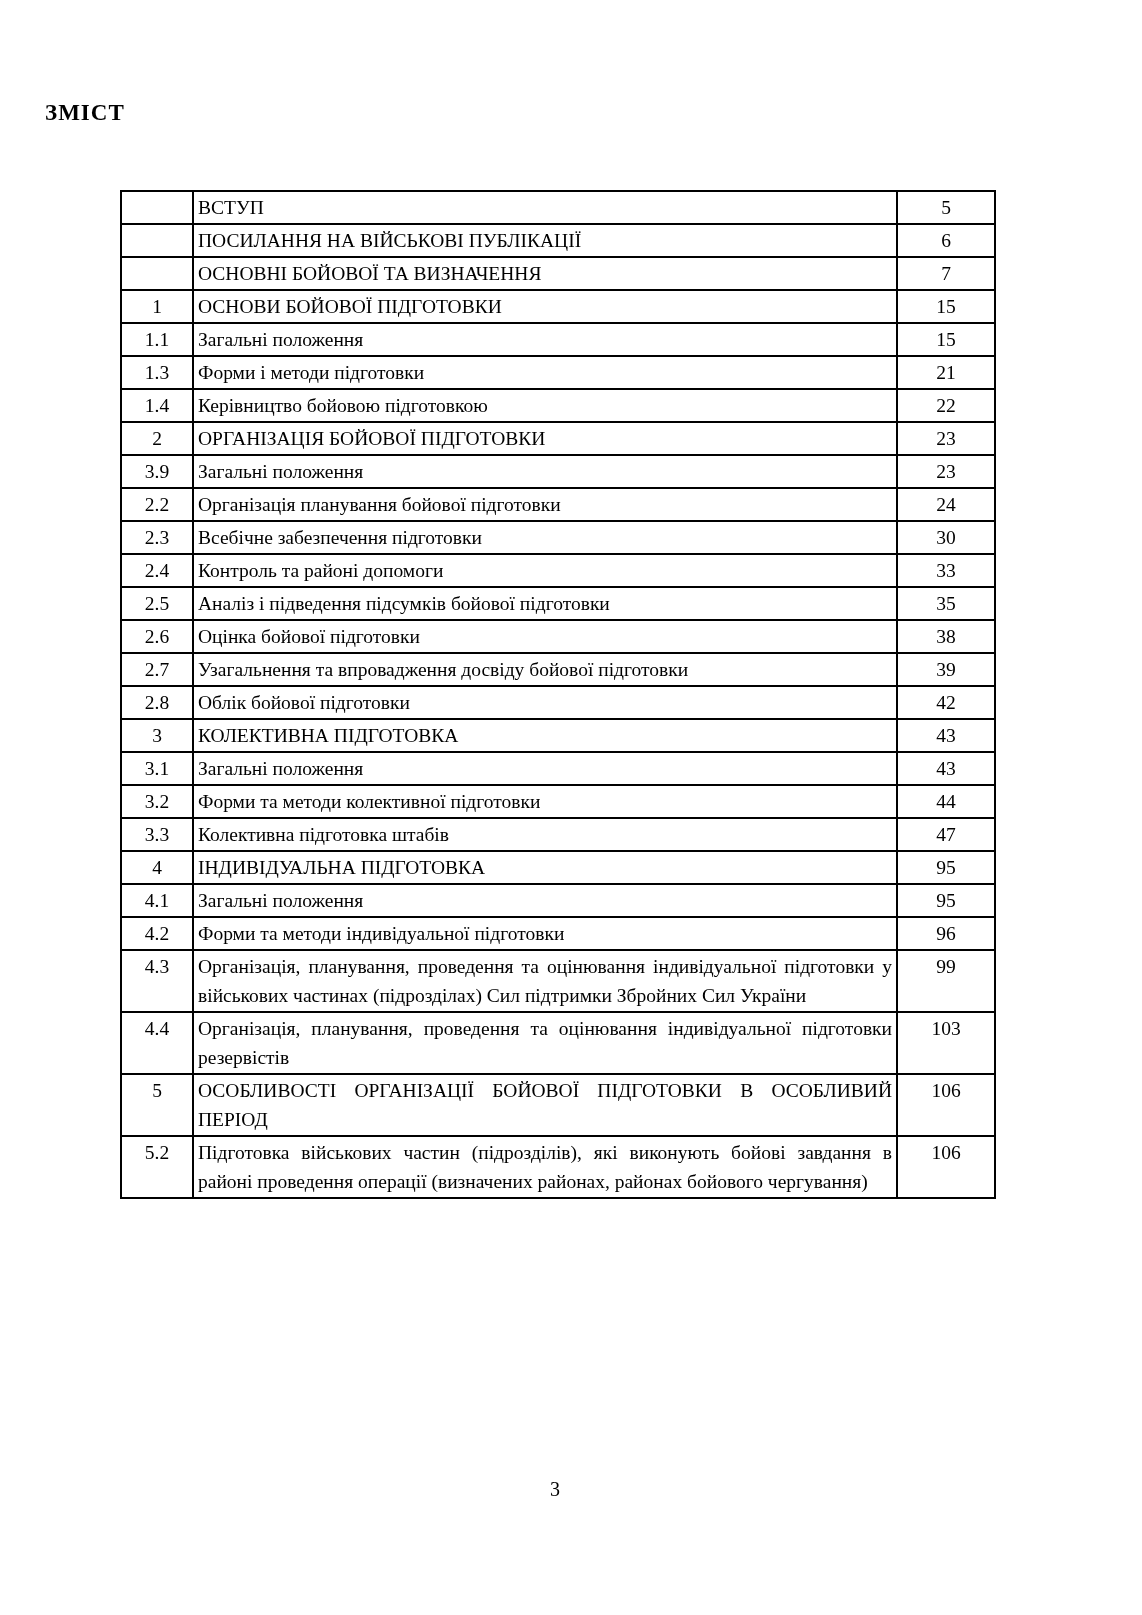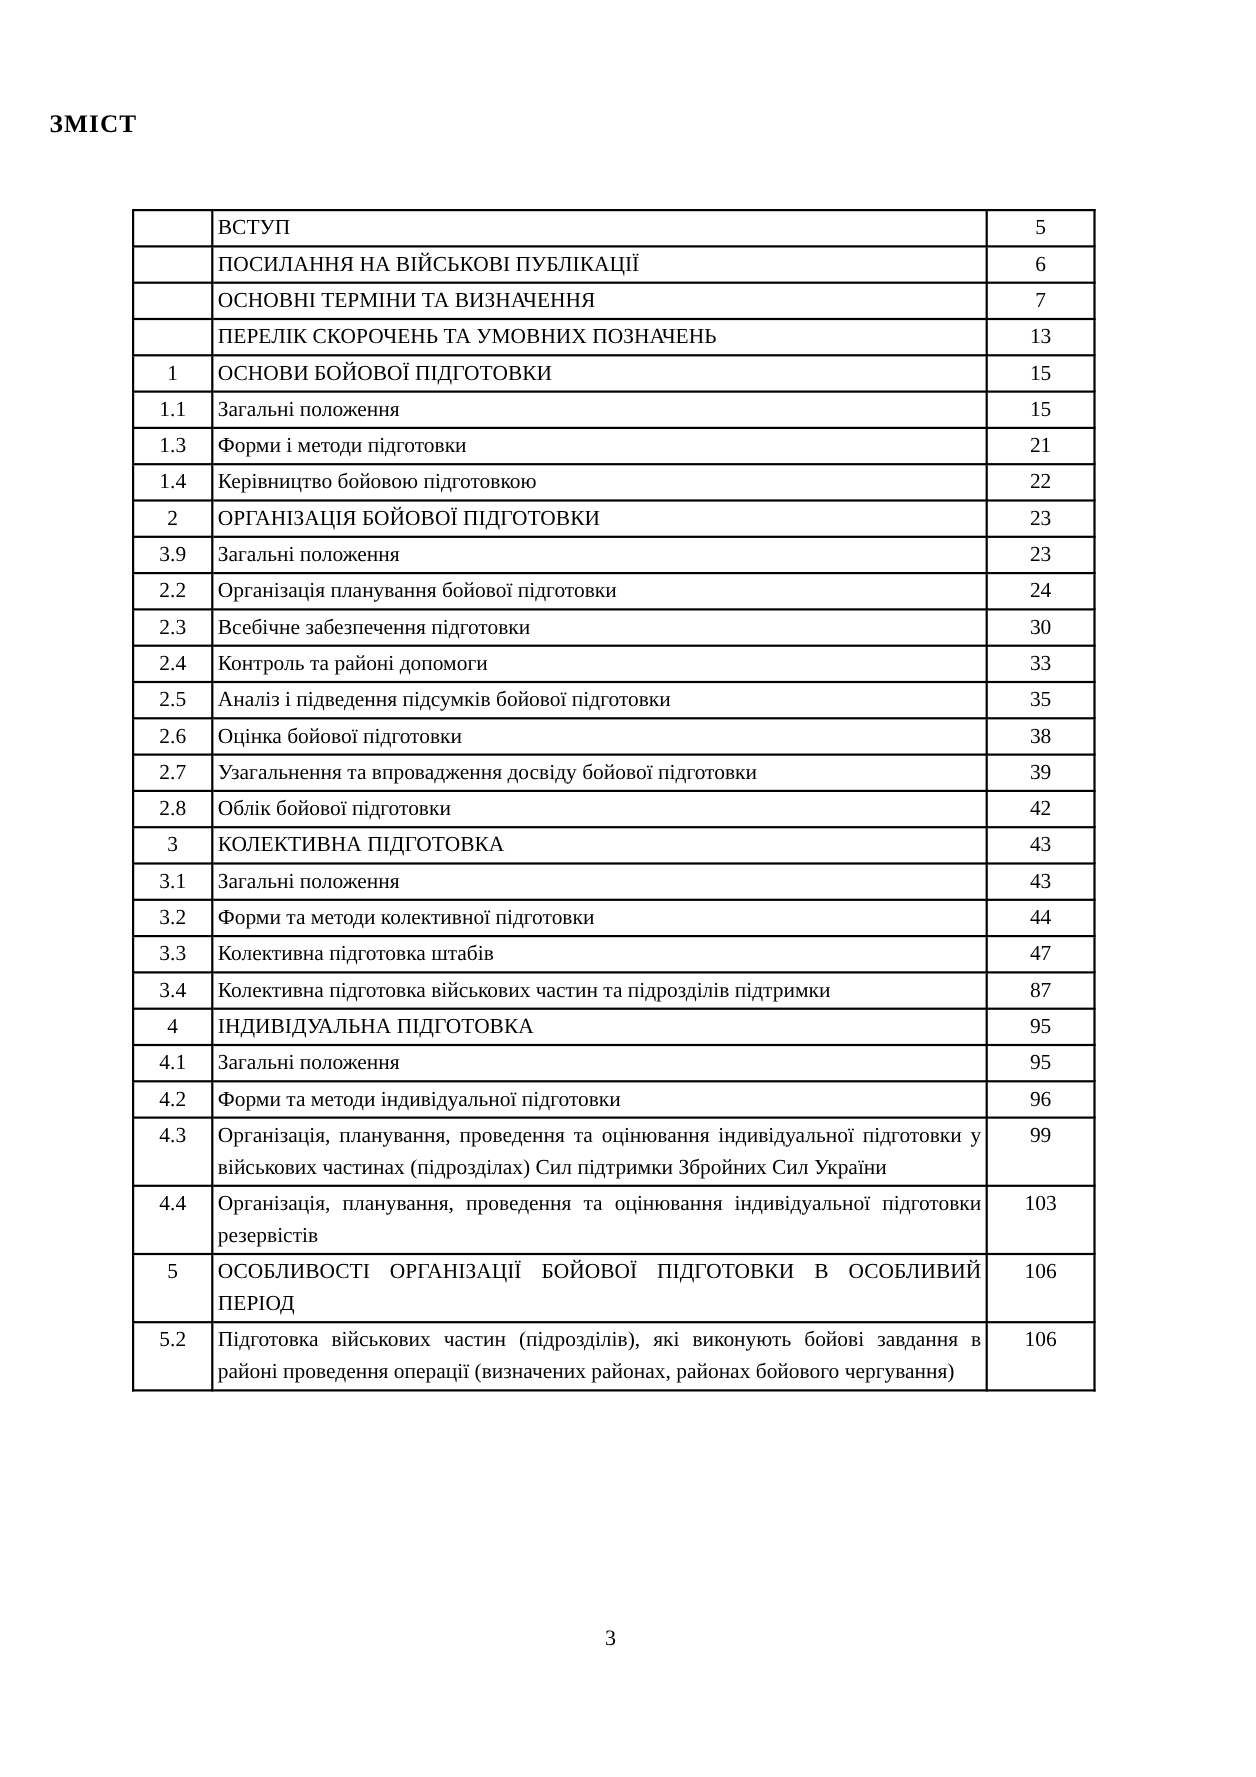--- a/index.html
+++ b/index.html
@@ -81,27 +81,22 @@
           <td class="col-title">ВСТУП</td>
           <td class="col-page">5</td>
         </tr>
         <tr>
           <td class="col-num"></td>
           <td class="col-title">ПОСИЛАННЯ НА ВІЙСЬКОВІ ПУБЛІКАЦІЇ</td>
           <td class="col-page">6</td>
         </tr>
         <tr>
           <td class="col-num"></td>
-          <td class="col-title">ОСНОВНІ ТЕРМІНИ ТА ВИЗНАЧЕННЯ</td>
+          <td class="col-title">ОСНОВНІ БОЙОВОЇ ТА ВИЗНАЧЕННЯ</td>
           <td class="col-page">7</td>
-        </tr>
-        <tr>
-          <td class="col-num"></td>
-          <td class="col-title">ПЕРЕЛІК СКОРОЧЕНЬ ТА УМОВНИХ ПОЗНАЧЕНЬ</td>
-          <td class="col-page">13</td>
         </tr>
         <tr>
           <td class="col-num">1</td>
           <td class="col-title">ОСНОВИ БОЙОВОЇ ПІДГОТОВКИ</td>
           <td class="col-page">15</td>
         </tr>
         <tr>
           <td class="col-num">1.1</td>
           <td class="col-title">Загальні положення</td>
           <td class="col-page">15</td>
@@ -175,25 +170,20 @@
           <td class="col-num">3.2</td>
           <td class="col-title">Форми та методи колективної підготовки</td>
           <td class="col-page">44</td>
         </tr>
         <tr>
           <td class="col-num">3.3</td>
           <td class="col-title">Колективна підготовка штабів</td>
           <td class="col-page">47</td>
         </tr>
         <tr>
-          <td class="col-num">3.4</td>
-          <td class="col-title">Колективна підготовка військових частин та підрозділів підтримки</td>
-          <td class="col-page">87</td>
-        </tr>
-        <tr>
           <td class="col-num">4</td>
           <td class="col-title">ІНДИВІДУАЛЬНА ПІДГОТОВКА</td>
           <td class="col-page">95</td>
         </tr>
         <tr>
           <td class="col-num">4.1</td>
           <td class="col-title">Загальні положення</td>
           <td class="col-page">95</td>
         </tr>
         <tr>

